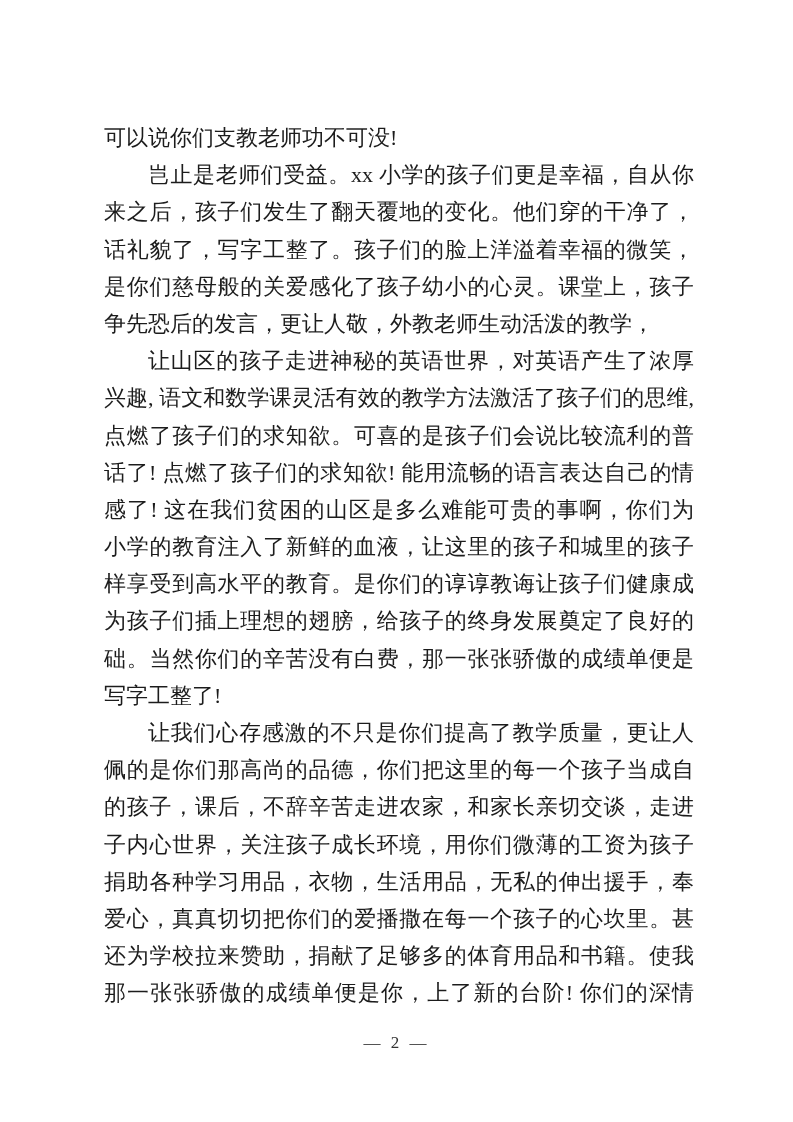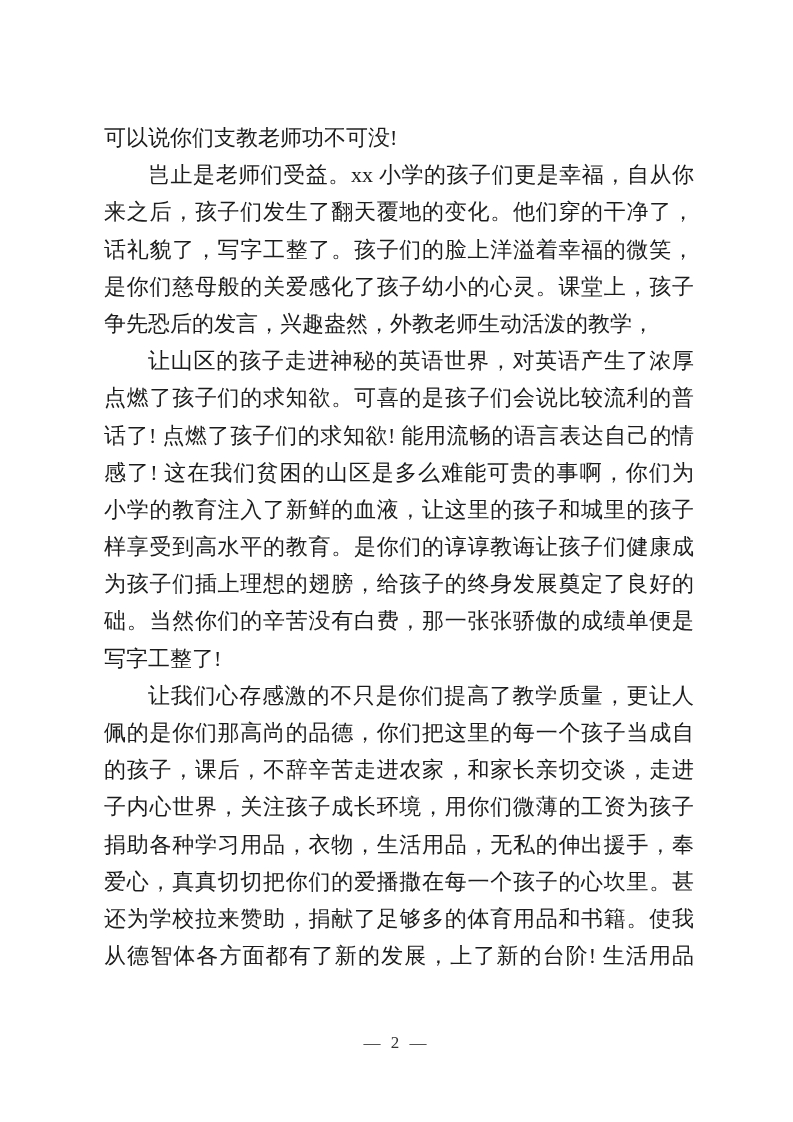--- a/index.html
+++ b/index.html
@@ -52,33 +52,34 @@
 </head>
 <body>
 
 <div class="page">
   <div class="content" id="content">
       <div class="line end">可以说你们支教老师功不可没!</div>
       <div class="line indent">岂止是老师们受益。xx 小学的孩子们更是幸福，自从你们</div>
       <div class="line">来之后，孩子们发生了翻天覆地的变化。他们穿的干净了，说</div>
       <div class="line">话礼貌了，写字工整了。孩子们的脸上洋溢着幸福的微笑，这</div>
       <div class="line">是你们慈母般的关爱感化了孩子幼小的心灵。课堂上，孩子们</div>
-      <div class="line end">争先恐后的发言，兴趣盎然，外教老师生动活泼的教学，</div>
+      <div class="line end">争先恐后的发言，更让人敬，外教老师生动活泼的教学，</div>
       <div class="line indent">让山区的孩子走进神秘的英语世界，对英语产生了浓厚的</div>
+      <div class="line">兴趣, 语文和数学课灵活有效的教学方法激活了孩子们的思维,</div>
       <div class="line">点燃了孩子们的求知欲。可喜的是孩子们会说比较流利的普通</div>
       <div class="line">话了! 点燃了孩子们的求知欲! 能用流畅的语言表达自己的情</div>
       <div class="line">感了! 这在我们贫困的山区是多么难能可贵的事啊，你们为 xx</div>
       <div class="line">小学的教育注入了新鲜的血液，让这里的孩子和城里的孩子一</div>
       <div class="line">样享受到高水平的教育。是你们的谆谆教诲让孩子们健康成长,</div>
       <div class="line">为孩子们插上理想的翅膀，给孩子的终身发展奠定了良好的基</div>
       <div class="line">础。当然你们的辛苦没有白费，那一张张骄傲的成绩单便是你</div>
       <div class="line end">写字工整了!</div>
       <div class="line indent">让我们心存感激的不只是你们提高了教学质量，更让人敬</div>
       <div class="line">佩的是你们那高尚的品德，你们把这里的每一个孩子当成自己</div>
       <div class="line">的孩子，课后，不辞辛苦走进农家，和家长亲切交谈，走进孩</div>
       <div class="line">子内心世界，关注孩子成长环境，用你们微薄的工资为孩子们</div>
       <div class="line">捐助各种学习用品，衣物，生活用品，无私的伸出援手，奉献</div>
       <div class="line">爱心，真真切切把你们的爱播撒在每一个孩子的心坎里。甚至</div>
       <div class="line">还为学校拉来赞助，捐献了足够多的体育用品和书籍。使我校</div>
-      <div class="line">从德智体各方面都有了新的发展，上了新的台阶! 生活用品</div>
+      <div class="line">那一张张骄傲的成绩单便是你，上了新的台阶! 你们的深情</div>
     </div>
   <div class="footer">— 2 —</div>
 </div>
 
 </body></html>

